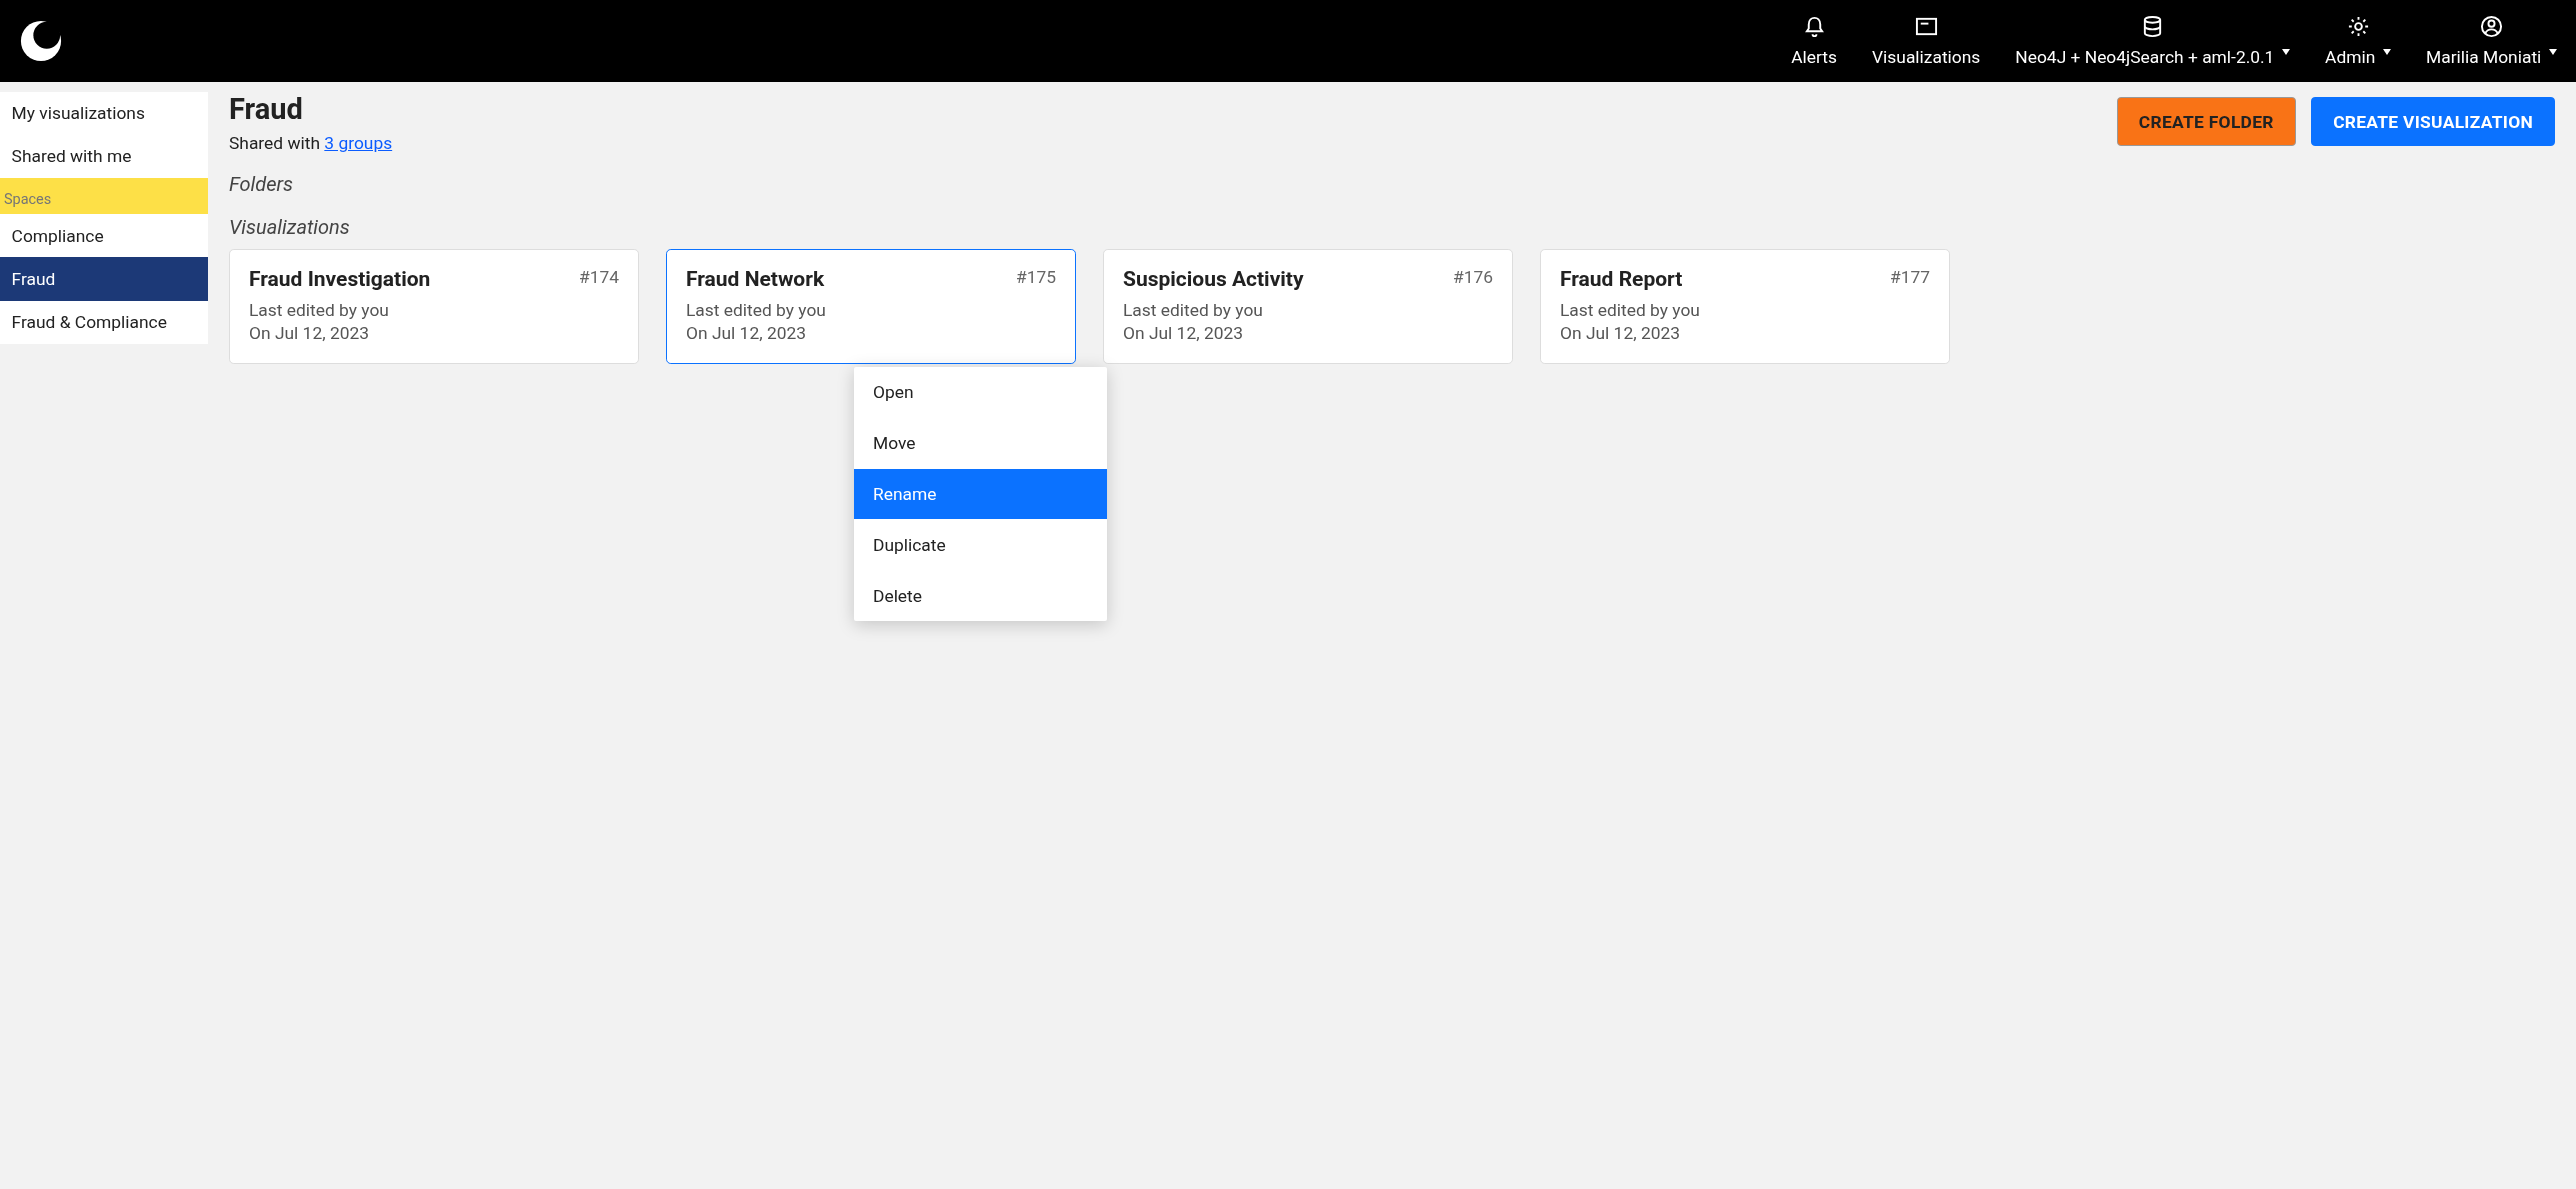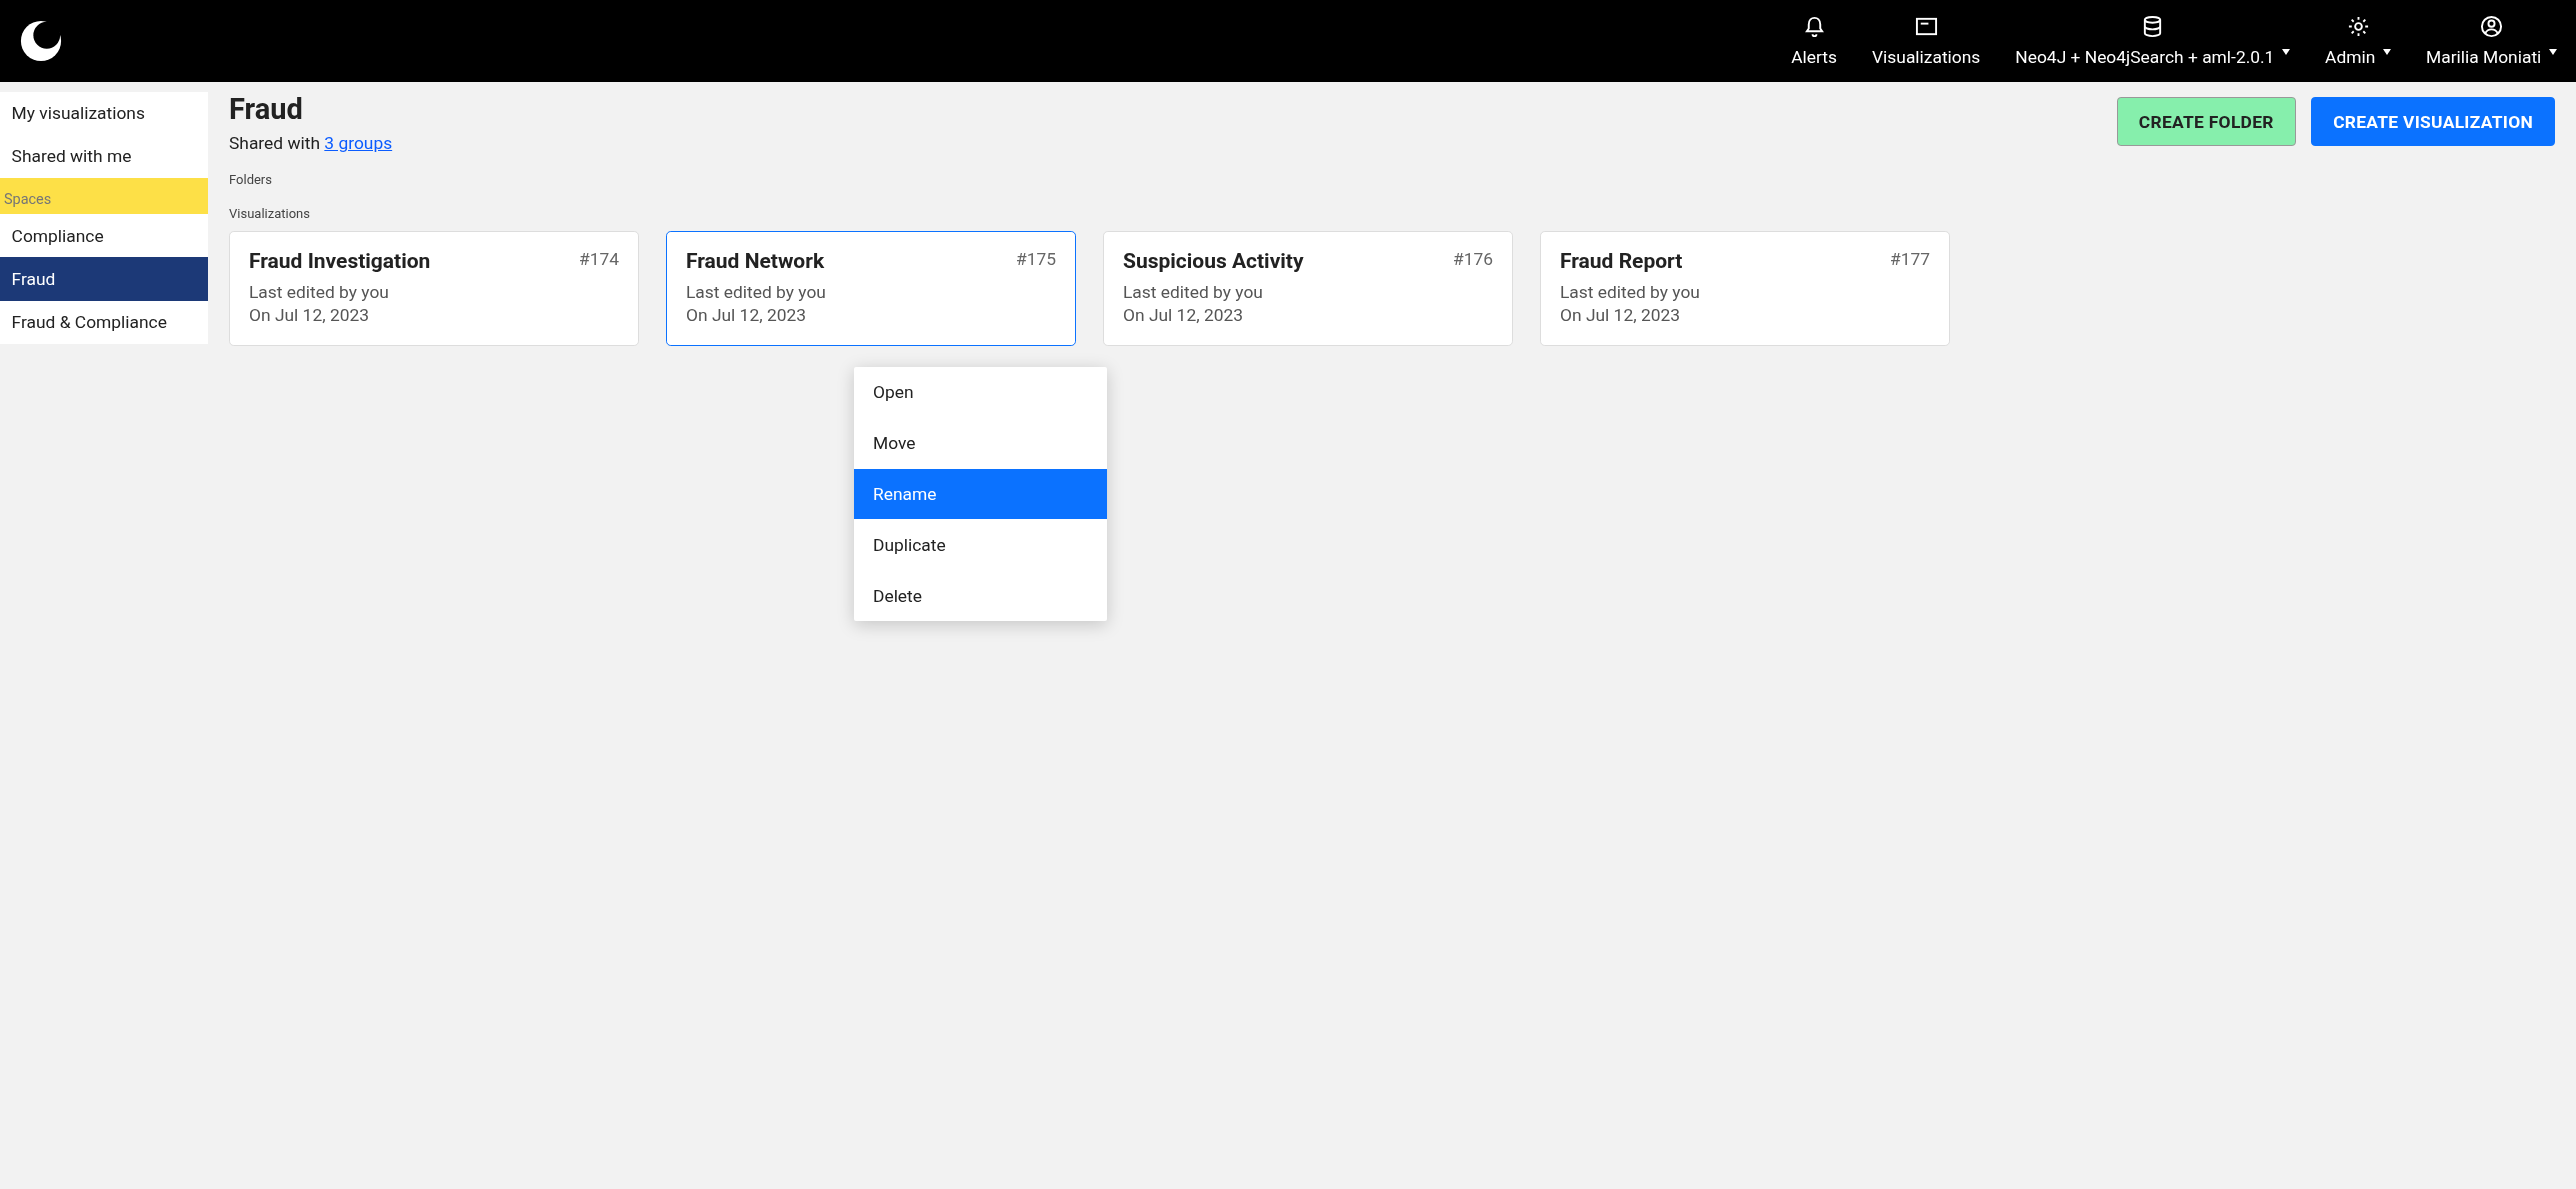--- a/index.html
+++ b/index.html
@@ -117,33 +117,34 @@
   padding-top: 5.8px;
 }
 .btn {
   font-size: 17.4px;
   font-weight: 700;
   letter-spacing: 0.3px;
   border-radius: 3.9px;
   padding: 13.5px 21px;
   cursor: pointer;
   border: 1px solid #999;
-  background: #86efac;
+  background: #f97316;
   color: #222;
 }
 .btn.primary {
   background: #0b72ff;
   border-color: #0b72ff;
   color: #fff;
 }
 .section-label {
-  font-size: 13px;
+  font-size: 20px;
   color: #444;
   margin-top: 19px;
   margin-bottom: 9.6px;
+  font-style: italic;
 }
 .cards {
   display: flex;
   gap: 27px;
   flex-wrap: wrap;
 }
 .card {
   background: #fff;
   border: 1px solid #ddd;
   border-radius: 4.8px;

